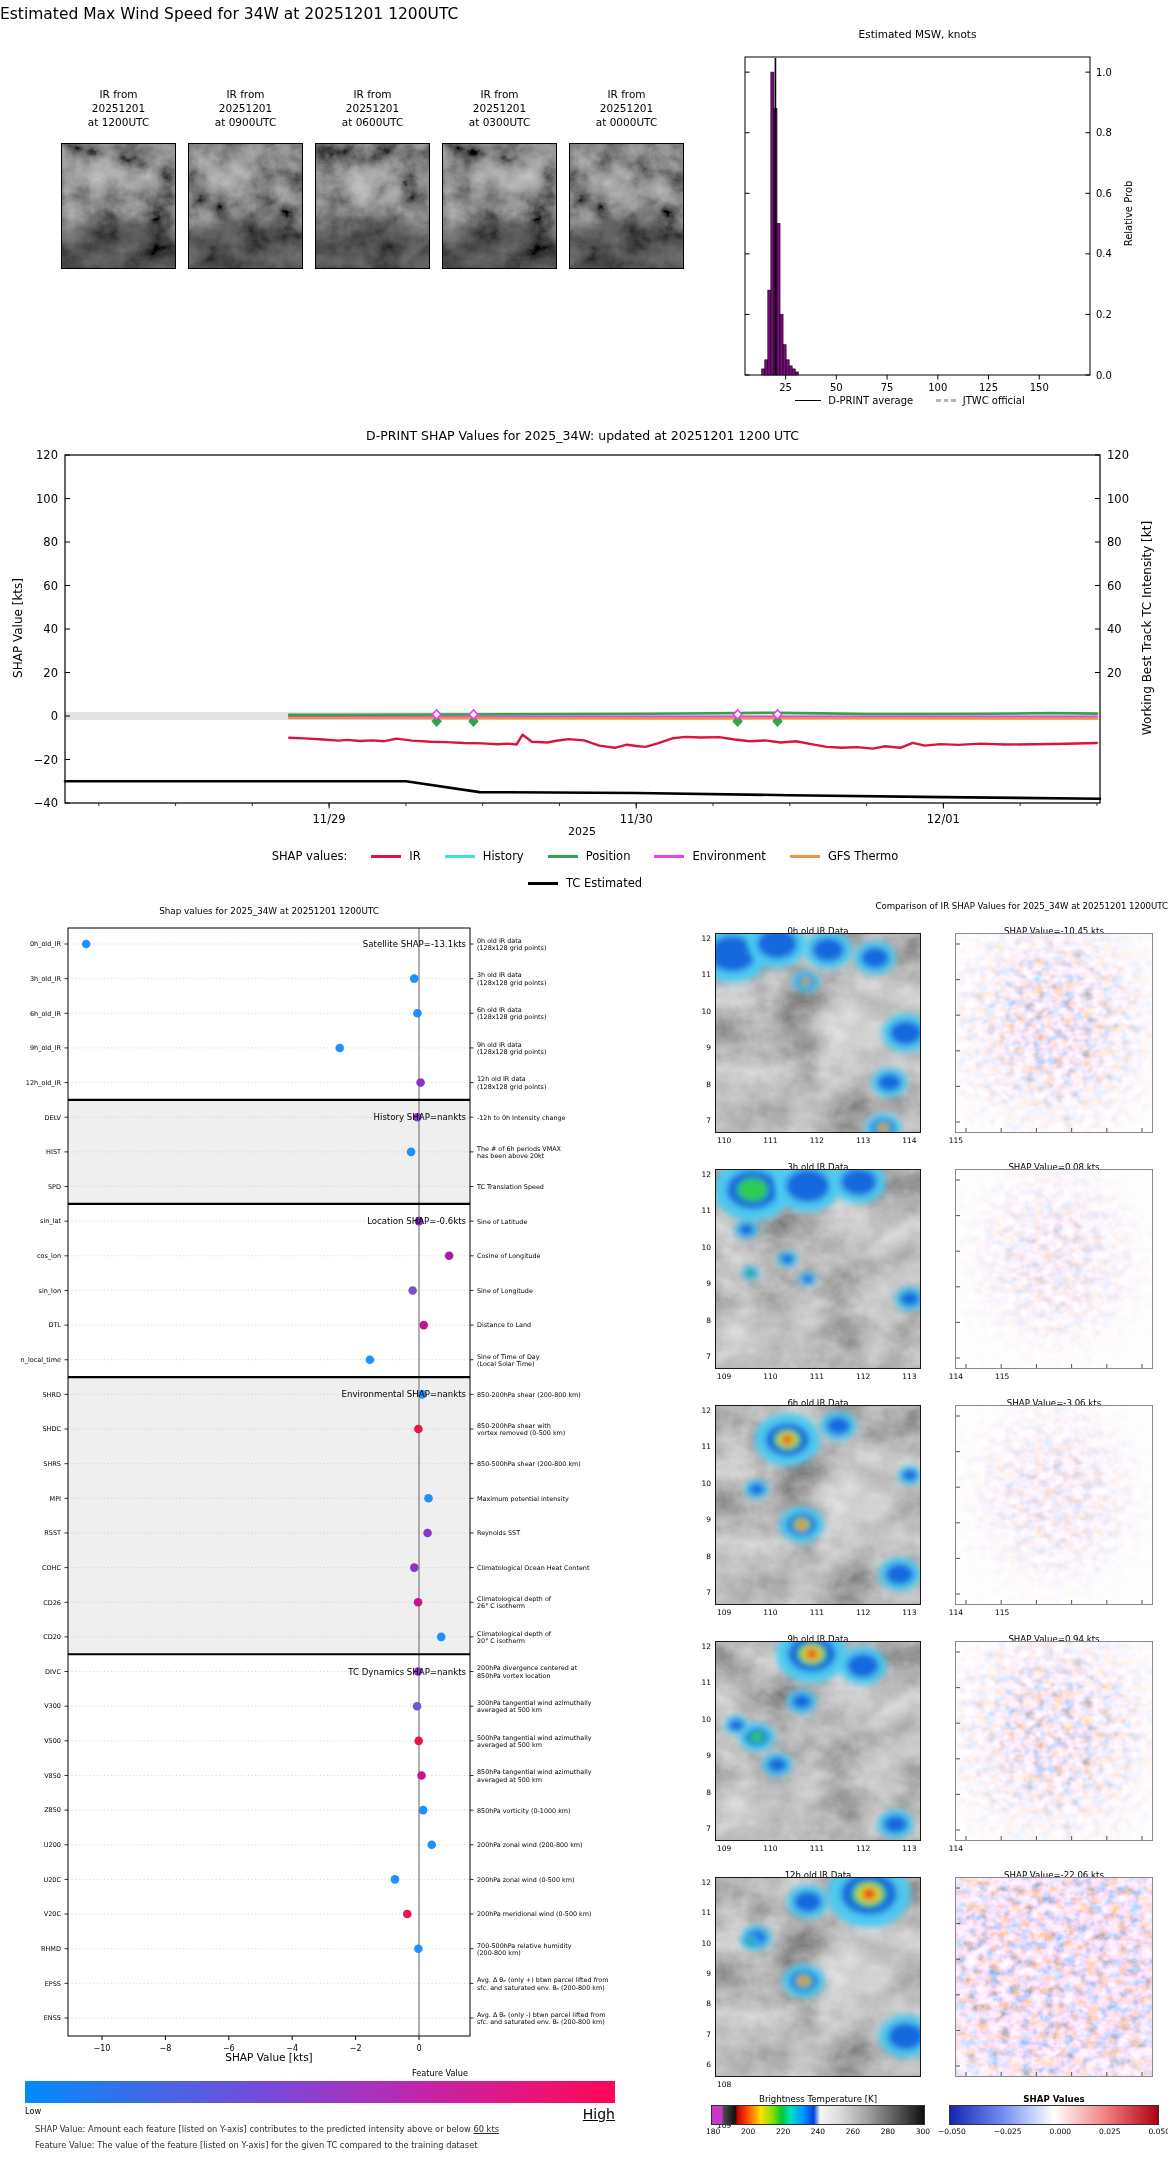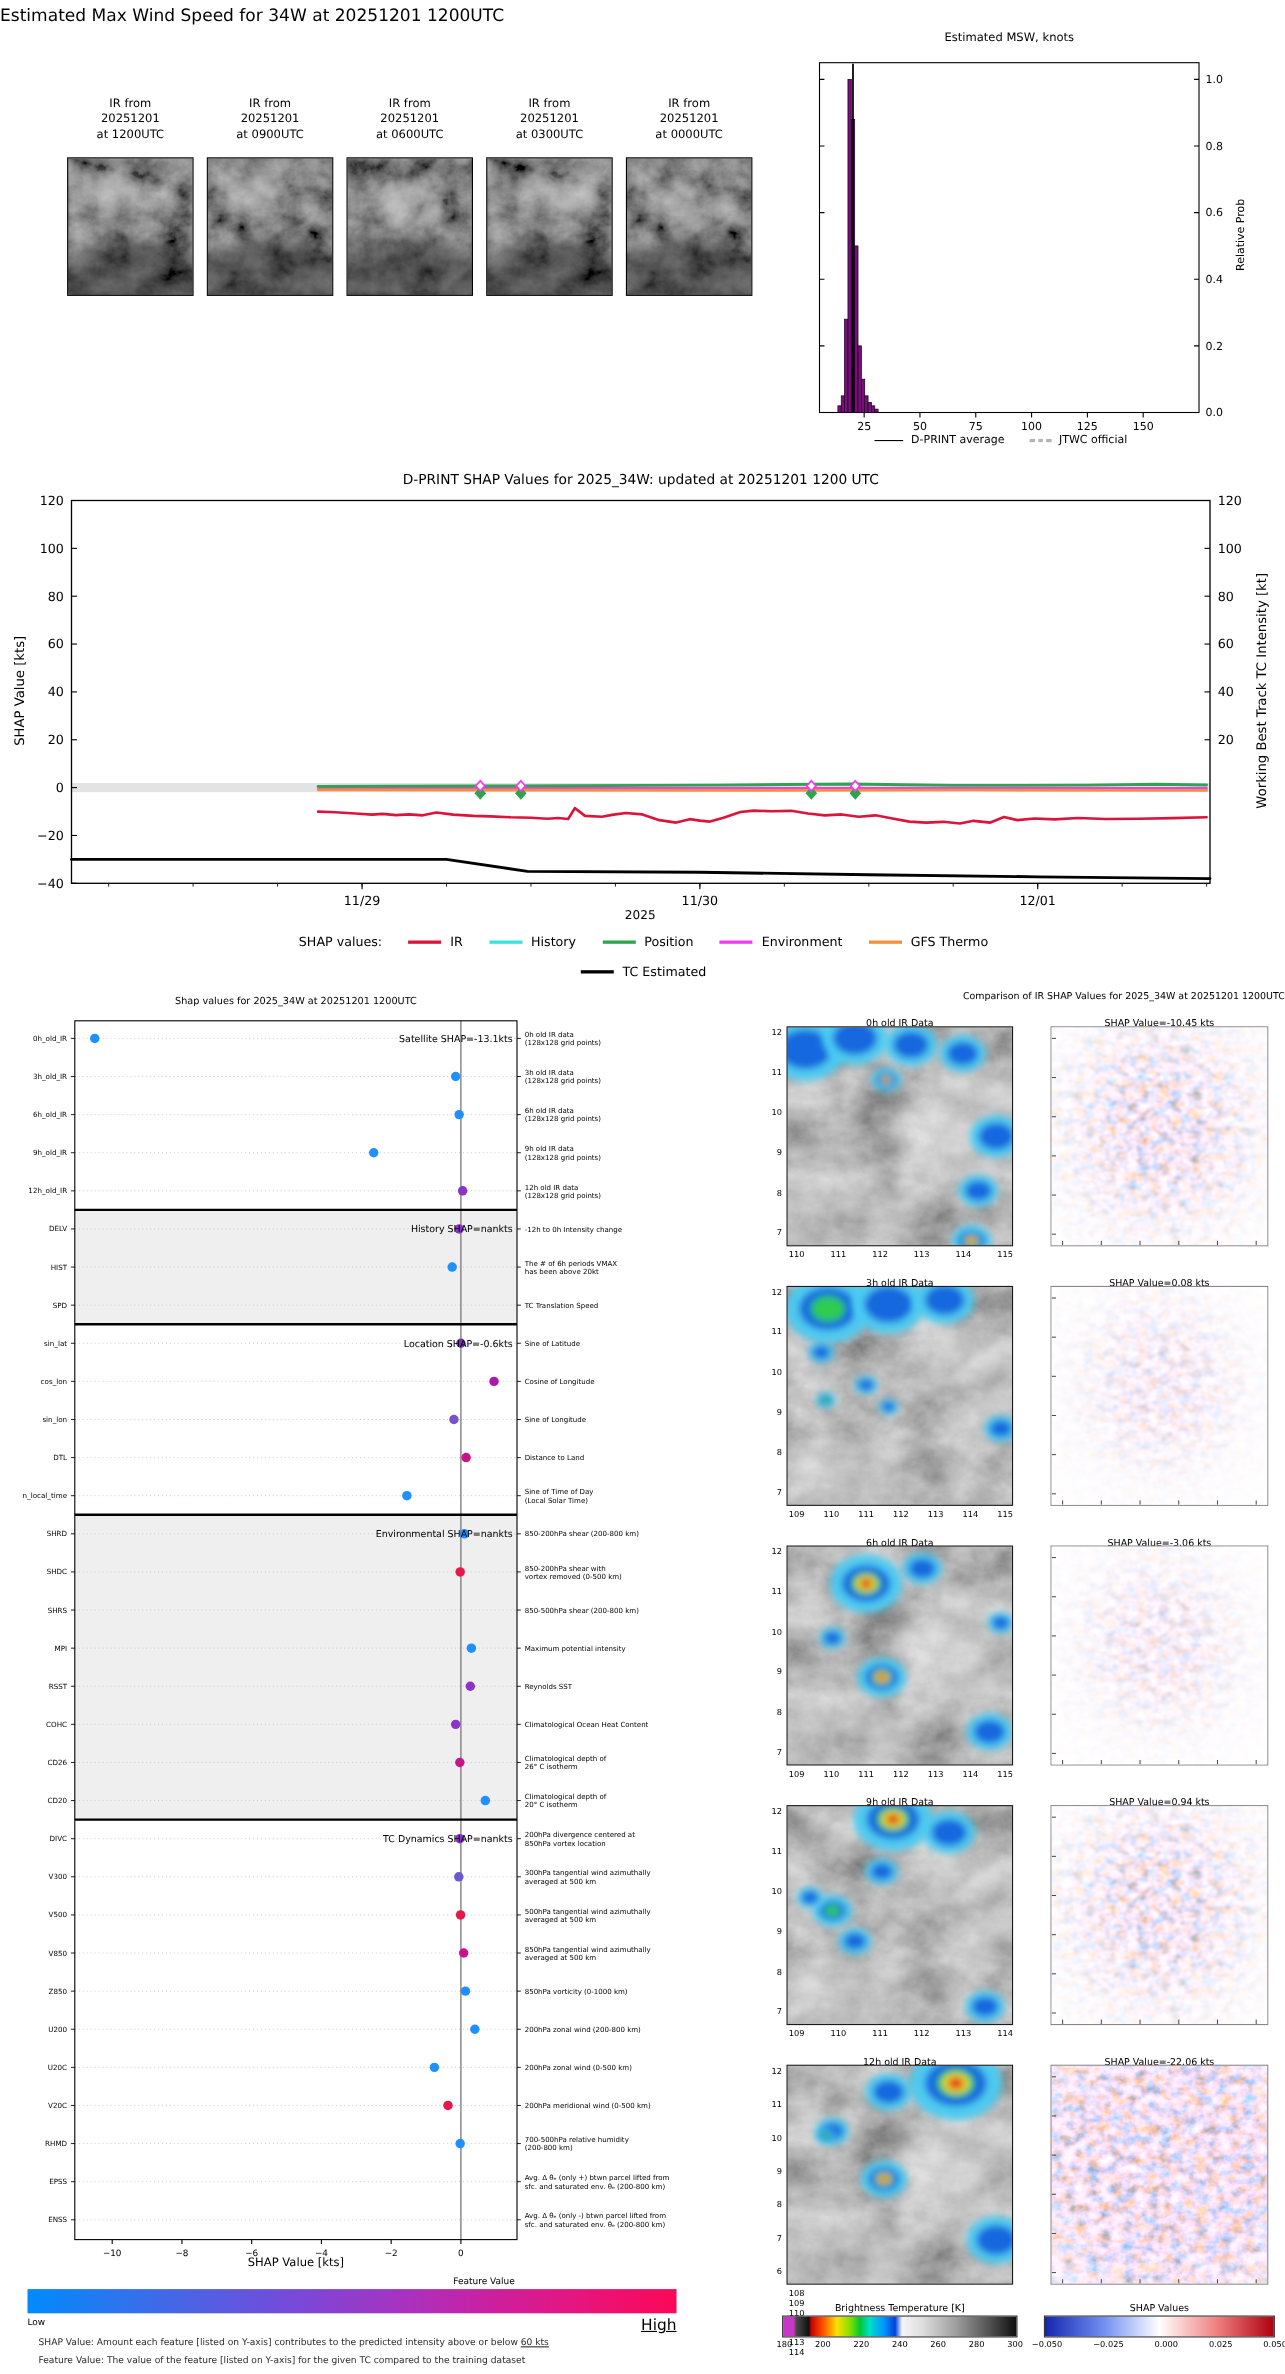--- a/index.html
+++ b/index.html
@@ -38,28 +38,28 @@
   .u{text-decoration:underline;}
   .cmptitle{position:absolute;left:700px;top:901px;width:468px;text-align:right;font-size:8.6px;}
   .irtitle{position:absolute;width:204px;text-align:center;font-size:8.6px;}
   .shtitle{position:absolute;width:196px;text-align:center;font-size:8.6px;}
   .irpanel{position:absolute;outline:1px solid #1a1a1a;}
   .shpanel{position:absolute;outline:1px solid #888;background:#fff;}
   .vig{position:absolute;inset:0;pointer-events:none;}
   .vigm{background:radial-gradient(ellipse at 50% 45%, rgba(255,255,255,0) 22%, rgba(255,255,255,0.72) 70%, #fff 100%);}
   .vigl{background:radial-gradient(ellipse at 50% 45%, rgba(255,255,255,0.25) 18%, rgba(255,255,255,0.85) 65%, #fff 100%);}
   .vigs{background:radial-gradient(ellipse at 55% 45%, rgba(255,255,255,0) 55%, rgba(255,255,255,0.45) 100%);}
-  .xtrow{position:absolute;display:flex;justify-content:space-between;font-size:7.5px;padding:0 1px;}
+  .xtrow{position:absolute;display:flex;justify-content:space-between;font-size:7.5px;padding:0 1px;gap:32px;}
   .ytcol{position:absolute;width:16px;font-size:7.5px;}
   .yt{position:absolute;right:0;}
   .btitle{position:absolute;left:716px;top:2094px;width:204px;text-align:center;font-size:8.6px;}
   .bbar{position:absolute;left:712px;top:2106px;width:212px;height:18px;outline:1px solid #333;
     background:linear-gradient(90deg,#C837C8 0%,#C837C8 4.5%,#4A4A4A 5.5%,#101010 11%,#CC0000 12%,#FF5000 17%,#FFE000 23%,#7CDE00 29%,#00C838 33%,#00E0C8 37%,#0096FF 43%,#0042DC 48%,#F5F5F5 51%,#DCDCDC 60%,#9E9E9E 74%,#4E4E4E 89%,#0E0E0E 100%);}
   .bticks{position:absolute;left:706px;top:2127px;width:224px;display:flex;justify-content:space-between;font-size:7.5px;}
-  .stitle{position:absolute;left:956px;top:2094px;width:196px;text-align:center;font-size:8.6px;}
+  .stitle{position:absolute;left:956px;top:2094px;width:196px;text-align:center;font-size:8.6px;font-weight:bold;}
   .sbar{position:absolute;left:950px;top:2106px;width:208px;height:18px;outline:1px solid #333;
     background:linear-gradient(90deg,#1526B0,#6E8CF0 25%,#FFFFFF 50%,#F08080 75%,#AE0010 100%);}
   .sticks{position:absolute;left:938px;top:2127px;width:232px;display:flex;justify-content:space-between;font-size:7.5px;}
 </style>
 </head>
 <body>
 
 <svg width="0" height="0" style="position:absolute" aria-hidden="true">
   <defs>
     <filter id="gA" x="0" y="0" width="100%" height="100%">

